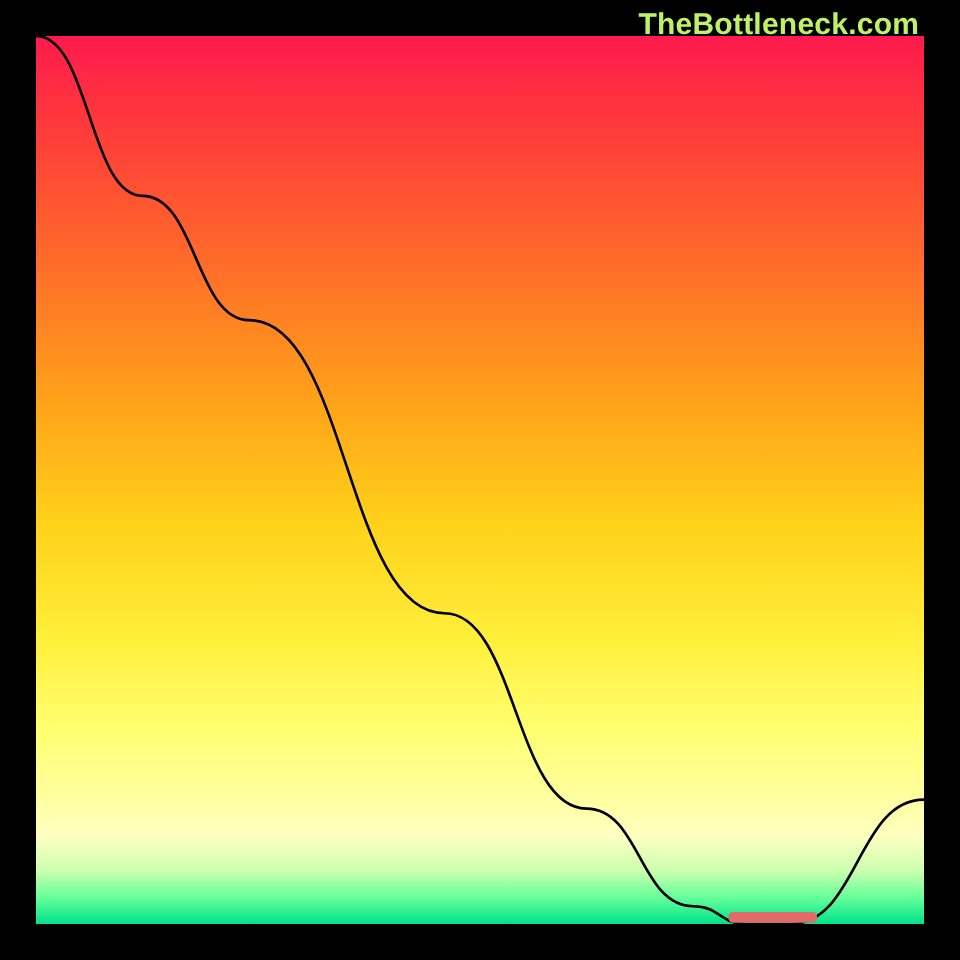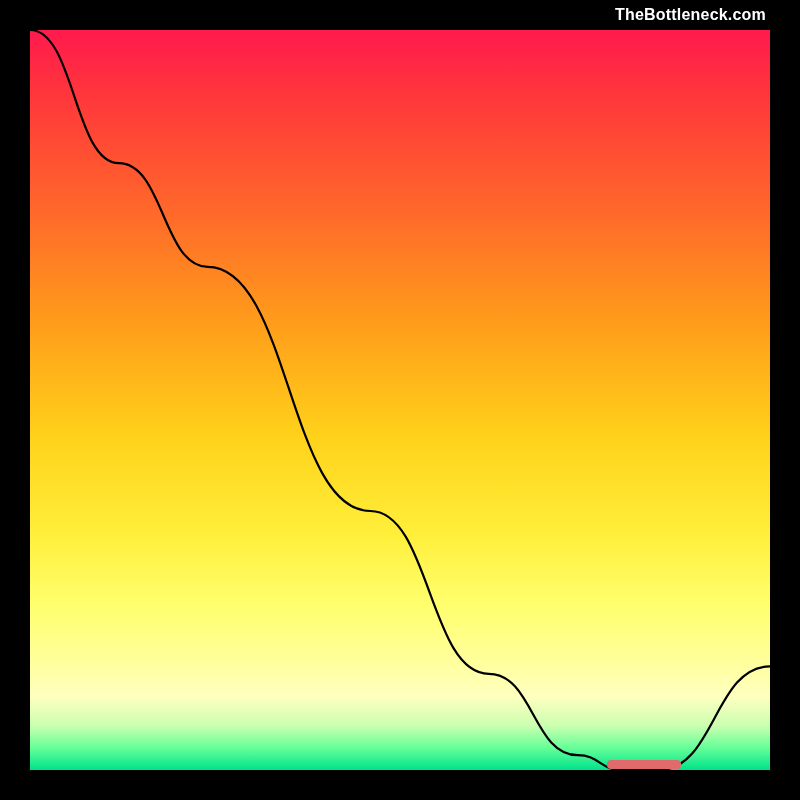--- a/index.html
+++ b/index.html
@@ -35,22 +35,22 @@
       #ffffc0 90%,
       #ccffb0 94%,
       #66ff99 97%,
       #00e28a 100%
     );
   }
   .watermark {
     position: absolute;
     top: 6px;
     right: 34px;
-    color: #ffffff;
-    font-size: 16px;
+    color: #bef264;
+    font-size: 25px;
     font-weight: 600;
     letter-spacing: 0.2px;
   }
   .curve {
     position: absolute;
     left: 0;
     top: 0;
     width: 740px;
     height: 740px;
     pointer-events: none;

